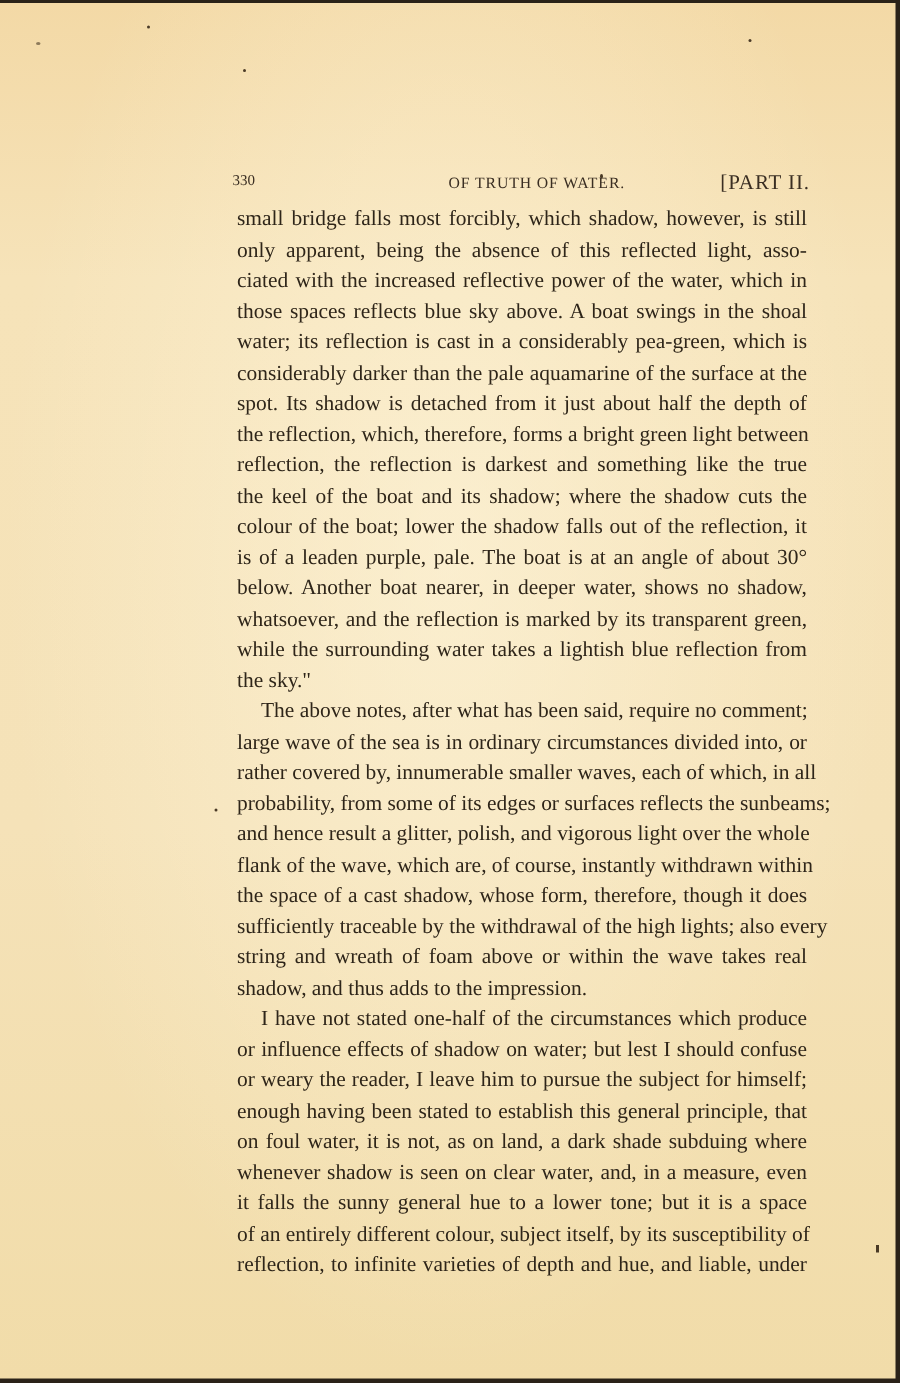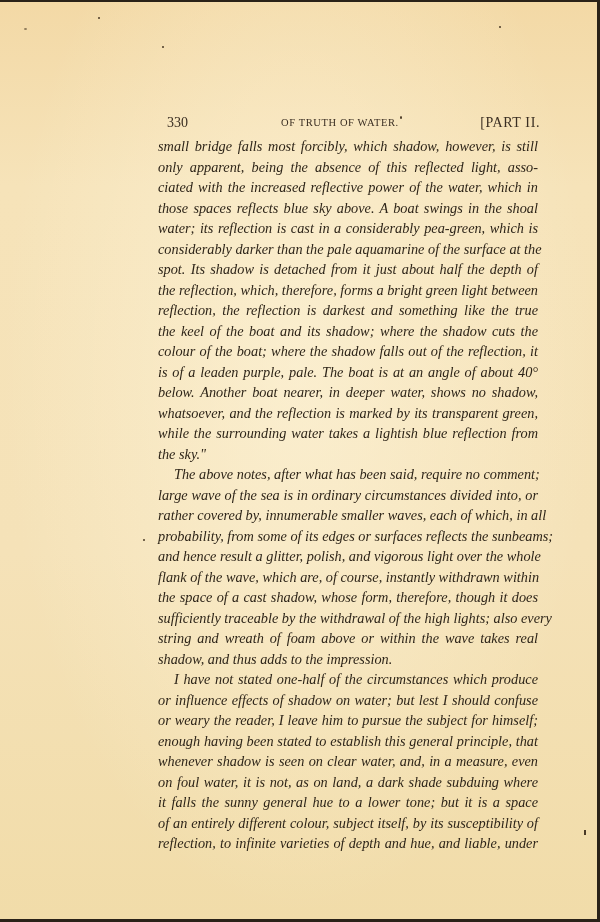--- a/index.html
+++ b/index.html
@@ -11,26 +11,26 @@
   .page {
     position:absolute; left:0; top:2px; width:597px; height:917px;
     background:
       radial-gradient(ellipse at 50% 40%, rgba(255,248,225,0.55) 0%, rgba(255,248,225,0) 70%),
       linear-gradient(180deg, #f3d9a6 0%, #f6e3b9 20%, #f5e2b8 60%, #f1dca9 100%);
   }
   .running-head {
     position:absolute; left:155px; top:113px; width:385px; height:16px;
     font-size:12px; color:#3a2e22;
   }
-  .page-number { position:absolute; left:0; top:0; font-size:14px;margin-left:12px; }
-  .head-title { position:absolute; left:126px; top:2px; font-size:10.5px; letter-spacing:0.6px; }
+  .page-number { position:absolute; left:0; top:0; font-size:10px; }
+  .head-title { position:absolute; left:144px; top:2px; font-size:10.5px; letter-spacing:0.6px; }
   .part-label { position:absolute; right:0; top:0; font-size:14px; letter-spacing:0.6px; }
   .body-text {
     position:absolute; left:158px; top:134px; width:380px;
-    font-size:14.3px; line-height:20.5px; color:#2e2519;font-style:italic;
+    font-size:14.3px; line-height:20.5px; color:#2e2519;
   }
   .line { display:block; white-space:nowrap; text-align:justify; text-align-last:justify; height:20.5px; }
   .line.last { text-align-last:left; }
   .line.indent { padding-left:16px; }
   .speck { position:absolute; background:#4a3a26; border-radius:50%; }
 </style>
 </head>
 <body>
 
 <div class="page">
@@ -44,42 +44,42 @@
       <span class="line">small bridge falls most forcibly, which shadow, however, is still</span>
       <span class="line">only apparent, being the absence of this reflected light, asso-</span>
       <span class="line">ciated with the increased reflective power of the water, which in</span>
       <span class="line">those spaces reflects blue sky above. A boat swings in the shoal</span>
       <span class="line">water; its reflection is cast in a considerably pea-green, which is</span>
       <span class="line">considerably darker than the pale aquamarine of the surface at the</span>
       <span class="line">spot. Its shadow is detached from it just about half the depth of</span>
       <span class="line">the reflection, which, therefore, forms a bright green light between</span>
       <span class="line">reflection, the reflection is darkest and something like the true</span>
       <span class="line">the keel of the boat and its shadow; where the shadow cuts the</span>
-      <span class="line">colour of the boat; where the shadow falls out of the reflection, it</span>
-      <span class="line">is of a leaden purple, pale. The boat is at an angle of about 40°</span>
+      <span class="line">colour of the boat; lower the shadow falls out of the reflection, it</span>
+      <span class="line">is of a leaden purple, pale. The boat is at an angle of about 30°</span>
       <span class="line">below. Another boat nearer, in deeper water, shows no shadow,</span>
       <span class="line">whatsoever, and the reflection is marked by its transparent green,</span>
       <span class="line">while the surrounding water takes a lightish blue reflection from</span>
       <span class="line last">the sky."</span>
       <span class="line indent">The above notes, after what has been said, require no comment;</span>
       <span class="line">large wave of the sea is in ordinary circumstances divided into, or</span>
       <span class="line">rather covered by, innumerable smaller waves, each of which, in all</span>
       <span class="line">probability, from some of its edges or surfaces reflects the sunbeams;</span>
       <span class="line">and hence result a glitter, polish, and vigorous light over the whole</span>
       <span class="line">flank of the wave, which are, of course, instantly withdrawn within</span>
       <span class="line">the space of a cast shadow, whose form, therefore, though it does</span>
       <span class="line">sufficiently traceable by the withdrawal of the high lights; also every</span>
       <span class="line">string and wreath of foam above or within the wave takes real</span>
       <span class="line last">shadow, and thus adds to the impression.</span>
       <span class="line indent">I have not stated one-half of the circumstances which produce</span>
       <span class="line">or influence effects of shadow on water; but lest I should confuse</span>
       <span class="line">or weary the reader, I leave him to pursue the subject for himself;</span>
       <span class="line">enough having been stated to establish this general principle, that</span>
+      <span class="line">on foul water, it is not, as on land, a dark shade subduing where</span>
       <span class="line">whenever shadow is seen on clear water, and, in a measure, even</span>
-      <span class="line">on foul water, it is not, as on land, a dark shade subduing where</span>
       <span class="line">it falls the sunny general hue to a lower tone; but it is a space</span>
       <span class="line">of an entirely different colour, subject itself, by its susceptibility of</span>
       <span class="line">reflection, to infinite varieties of depth and hue, and liable, under</span>
     </div>
 
   <span class="speck" style="left:98px;top:15px;width:2px;height:2px;"></span>
   <span class="speck" style="left:24px;top:26px;width:3px;height:2px;opacity:.6;"></span>
   <span class="speck" style="left:162px;top:44px;width:2px;height:2px;"></span>
   <span class="speck" style="left:400px;top:114px;width:2px;height:3px;"></span>
   <span class="speck" style="left:499px;top:24px;width:2px;height:2px;"></span>

